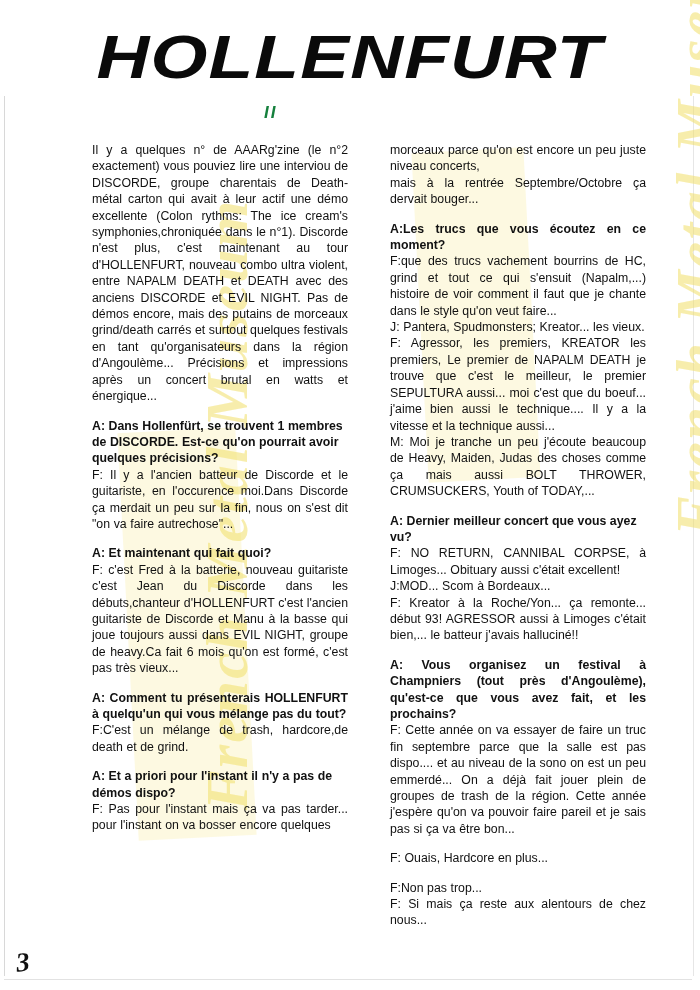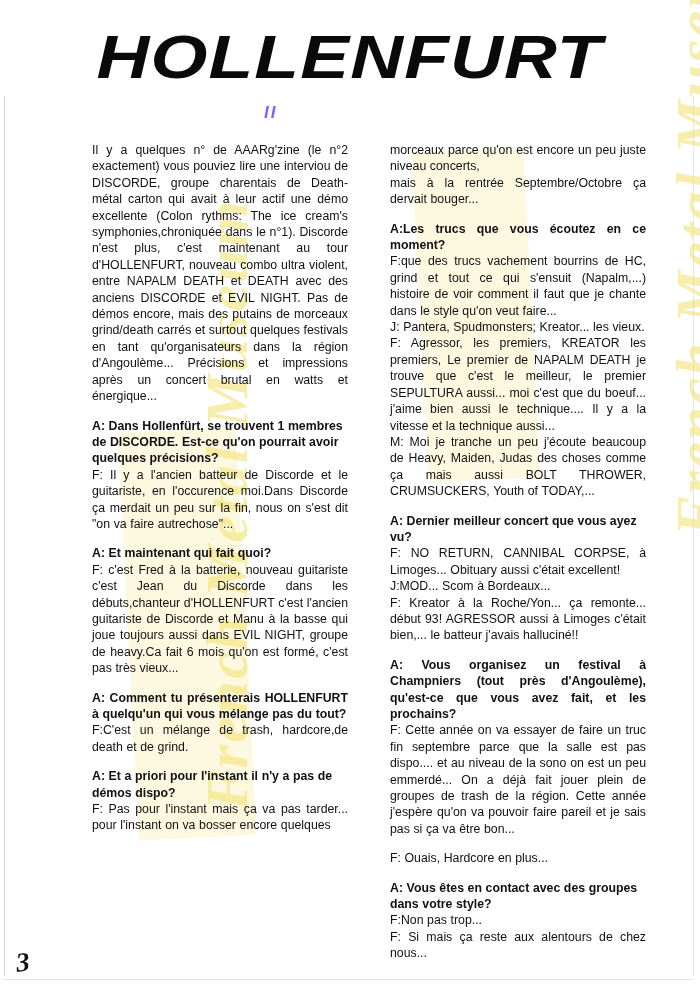--- a/index.html
+++ b/index.html
@@ -70,21 +70,21 @@
   .masthead-umlaut {
     position: absolute;
     left: 50%;
     top: 78px;
     transform: translateX(-86px);
     font-family: "Liberation Sans", sans-serif;
     font-weight: bold;
     font-size: 17px;
     letter-spacing: 2px;
     line-height: 1;
-    color: #8b5cf6;
+    color: #15803d;
   }
 
   
   .watermark {
     position: absolute;
     font-family: "Liberation Serif", serif;
     font-weight: bold;
     font-style: italic;
     font-size: 60px;
     letter-spacing: 2px;
@@ -232,21 +232,20 @@
       <div class="qa-block">
         <p class="para q-justify">A: Vous organisez un festival à Champniers (tout près d'Angoulème), qu'est-ce que vous avez fait, et les prochains?</p>
         <p class="para a">F: Cette année on va essayer de faire un truc fin septembre parce que la  salle est pas dispo.... et au niveau de la sono on est un peu emmerdé... On a déjà fait jouer plein de groupes de trash de la région. Cette année j'espère qu'on va pouvoir faire pareil et je sais pas si ça va être bon...</p>
       </div>
 
       <div class="qa-block">
         <p class="para a">F: Ouais, Hardcore en plus...</p>
       </div>
 
       <div class="qa-block">
-        <p class="para q">A: Vous êtes en contact avec des groupes dans votre style?</p>
         <p class="para a">F:Non pas trop...<br>F: Si mais ça reste aux alentours de chez nous...</p>
       </div>
 
     </div>
 
   </div>
 
   <div class="page-number">3</div>
 
 </div>

